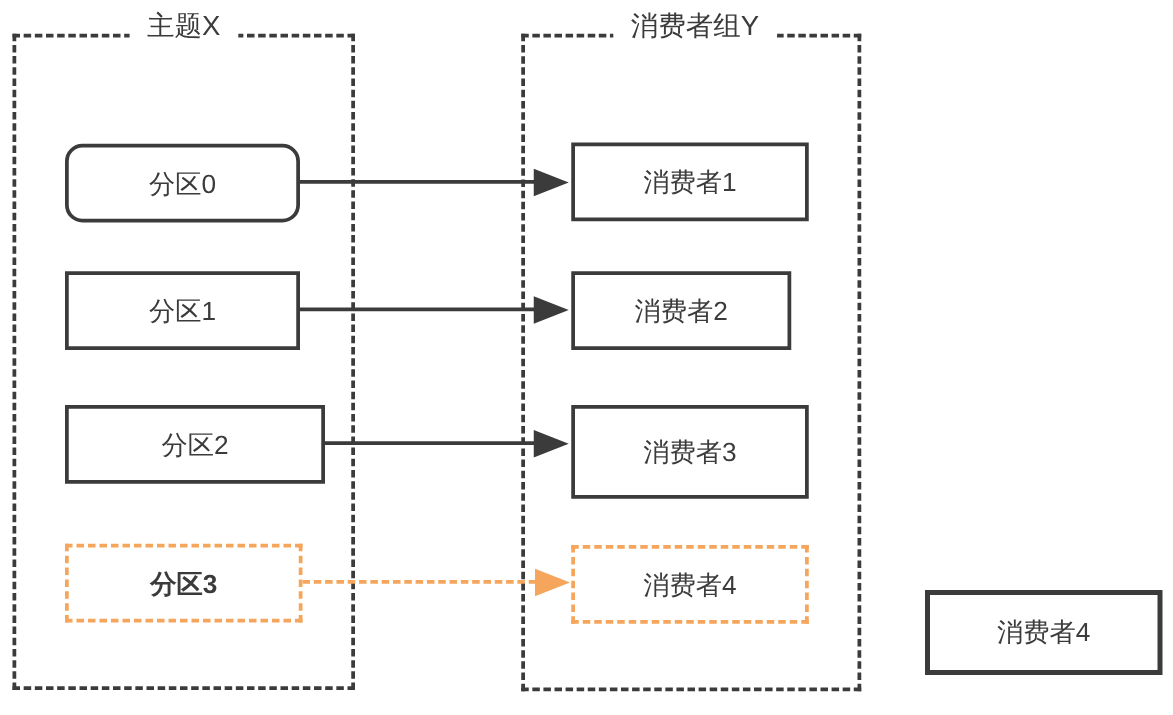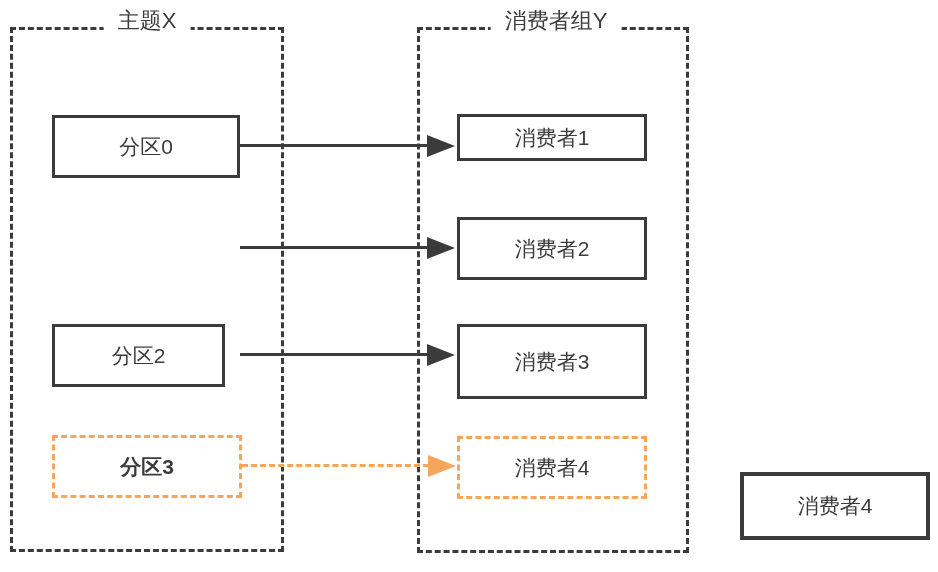--- a/index.html
+++ b/index.html
@@ -33,34 +33,37 @@
 
   <div class="hline" style="left:240px;top:246px;width:188px;"></div>
   <div class="ahead" style="left:427px;top:237px;"></div>
 
   <div class="hline" style="left:240px;top:353px;width:188px;"></div>
   <div class="ahead" style="left:427px;top:344px;"></div>
 
   <div class="hline orange" style="left:242px;top:464px;width:187px;"></div>
   <div class="ahead orange" style="left:428px;top:455px;"></div>
 
-  <div class="box" style="left:52px;top:115px;width:188px;height:63px;">
+  <div class="box" style="left:52px;top:115px;width:188px;height:63px;border-radius:14px;">
     <span>分区0</span>
   </div>
-  <div class="box" style="left:52px;top:324px;width:173px;height:63px;">
+  <div class="box" style="left:52px;top:217px;width:188px;height:63px;">
+    <span>分区1</span>
+  </div>
+  <div class="box" style="left:52px;top:324px;width:208px;height:63px;">
     <span>分区2</span>
   </div>
   <div class="box orange-dashed" style="left:52px;top:435px;width:190px;height:63px;font-weight:bold;">
     <span>分区3</span>
   </div>
 
-  <div class="box" style="left:457px;top:114px;width:190px;height:47px;">
+  <div class="box" style="left:457px;top:114px;width:190px;height:63px;">
     <span>消费者1</span>
   </div>
-  <div class="box" style="left:457px;top:217px;width:190px;height:63px;">
+  <div class="box" style="left:457px;top:217px;width:176px;height:63px;">
     <span>消费者2</span>
   </div>
   <div class="box" style="left:457px;top:324px;width:190px;height:75px;">
     <span>消费者3</span>
   </div>
   <div class="box orange-dashed" style="left:457px;top:436px;width:190px;height:63px;">
     <span>消费者4</span>
   </div>
 
   <div class="box standalone" style="left:740px;top:472px;width:190px;height:68px;">

